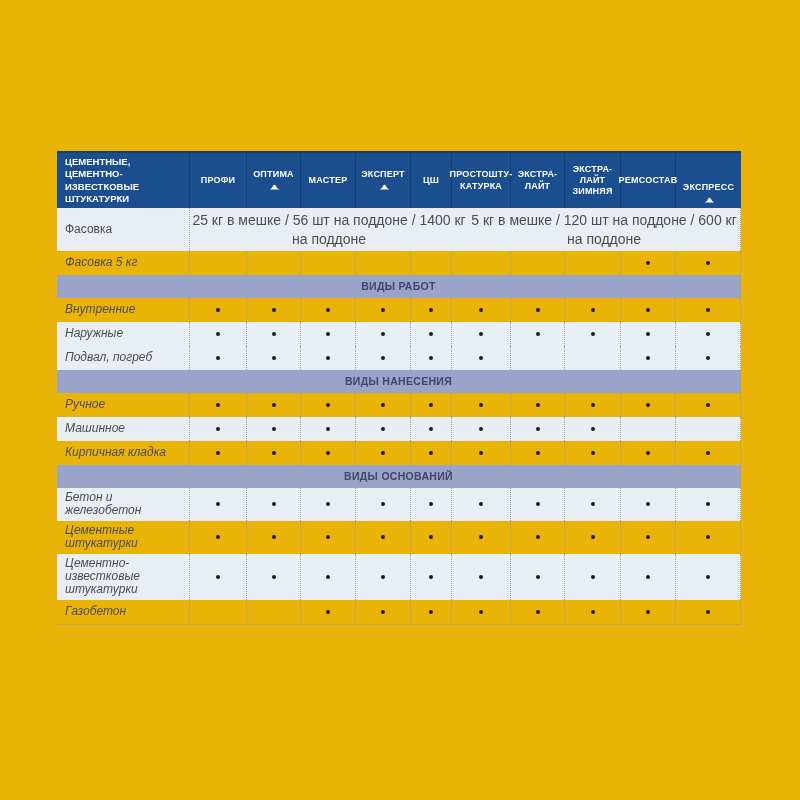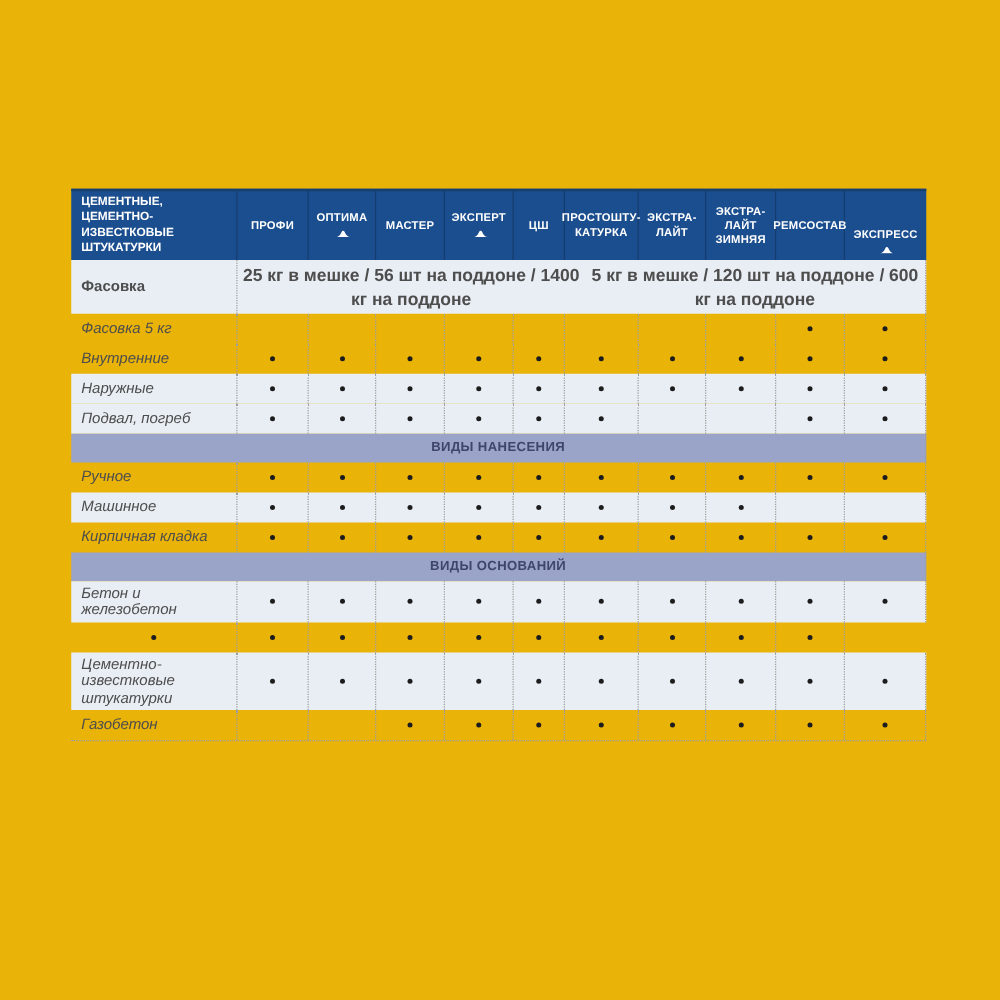--- a/index.html
+++ b/index.html
@@ -56,21 +56,21 @@
   .label-cell{
     justify-content:flex-start !important;
     padding:3px 6px 3px 8px;
     color:var(--body-text);font-size:12px;line-height:1.12;
   }
   .dot{
     width:4px;height:4px;border-radius:50%;background:var(--dot);
     display:inline-block;
   }
   
-  .pack-row{min-height:40px;font-weight:bold;}
+  .pack-row{min-height:40px;}
   .pack-merged{
     grid-column:2 / -1;
     justify-content:center;
     color:var(--body-text);font-size:14px;line-height:1.3;
     text-align:center;padding:3px 0;
   }
   
   .band{
     background:var(--band-bg);
     min-height:23px;
@@ -147,20 +147,23 @@
           <div class="cell dot-cell"></div>
           <div class="cell dot-cell"></div>
           <div class="cell dot-cell"></div>
           <div class="cell dot-cell">
             <span class="dot"></span>
           </div>
           <div class="cell dot-cell">
             <span class="dot"></span>
           </div>
         </div>
+        <div class="row band">
+          <span class="band-label">ВИДЫ РАБОТ</span>
+        </div>
         <div class="row grid dots-row">
           <div class="cell label-cell">Внутренние</div>
           <div class="cell dot-cell">
             <span class="dot"></span>
           </div>
           <div class="cell dot-cell">
             <span class="dot"></span>
           </div>
           <div class="cell dot-cell">
             <span class="dot"></span>
@@ -377,20 +380,21 @@
             <span class="dot"></span>
           </div>
           <div class="cell dot-cell">
             <span class="dot"></span>
           </div>
           <div class="cell dot-cell">
             <span class="dot"></span>
           </div>
         </div>
         <div class="row grid dots-row">
+          <div class="cell label-cell">Цементные штукатурки</div>
           <div class="cell dot-cell">
             <span class="dot"></span>
           </div>
           <div class="cell dot-cell">
             <span class="dot"></span>
           </div>
           <div class="cell dot-cell">
             <span class="dot"></span>
           </div>
           <div class="cell dot-cell">

